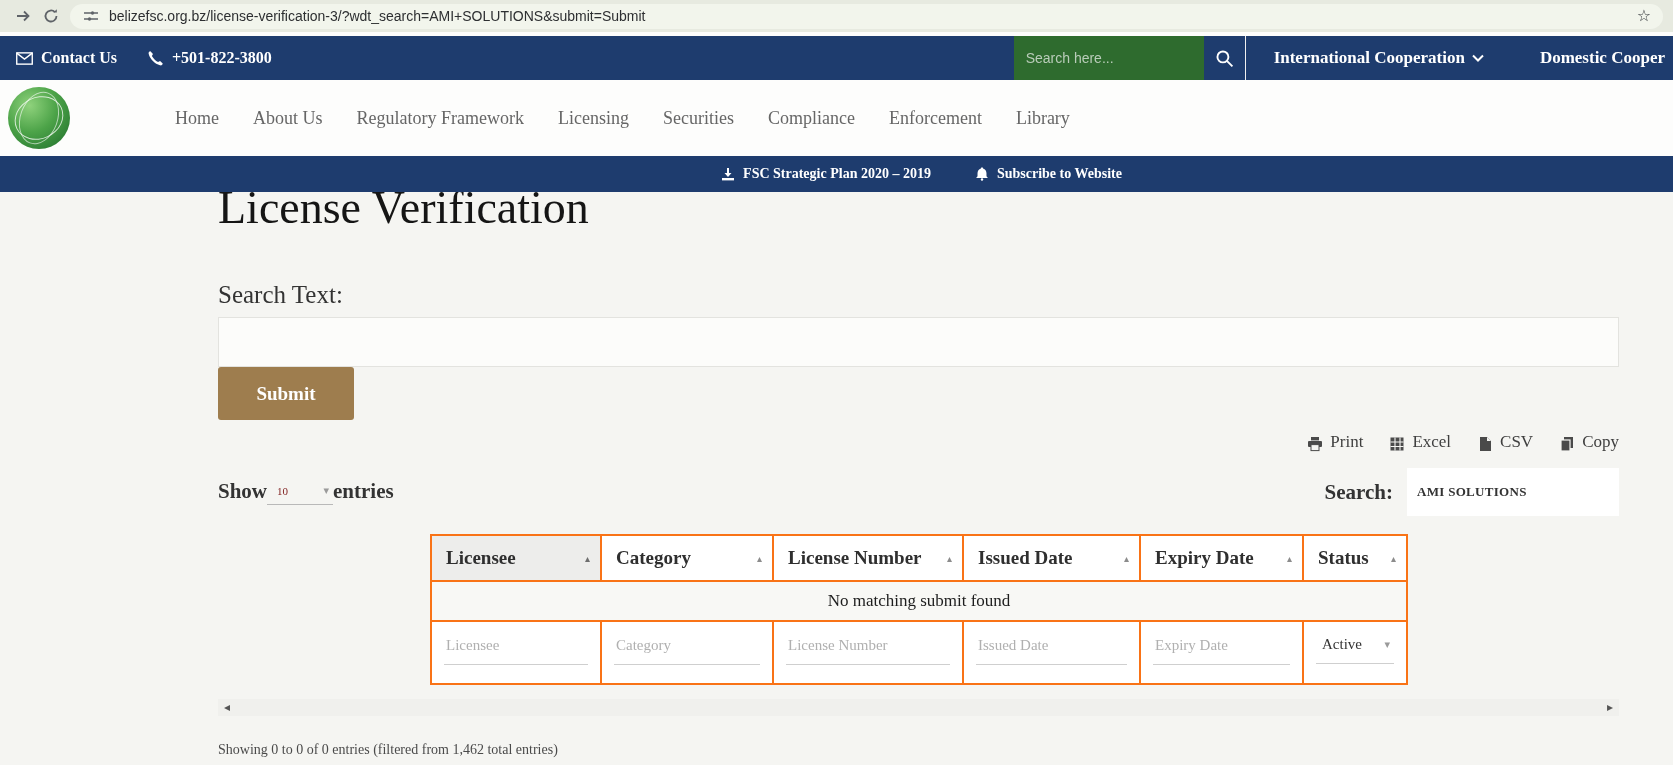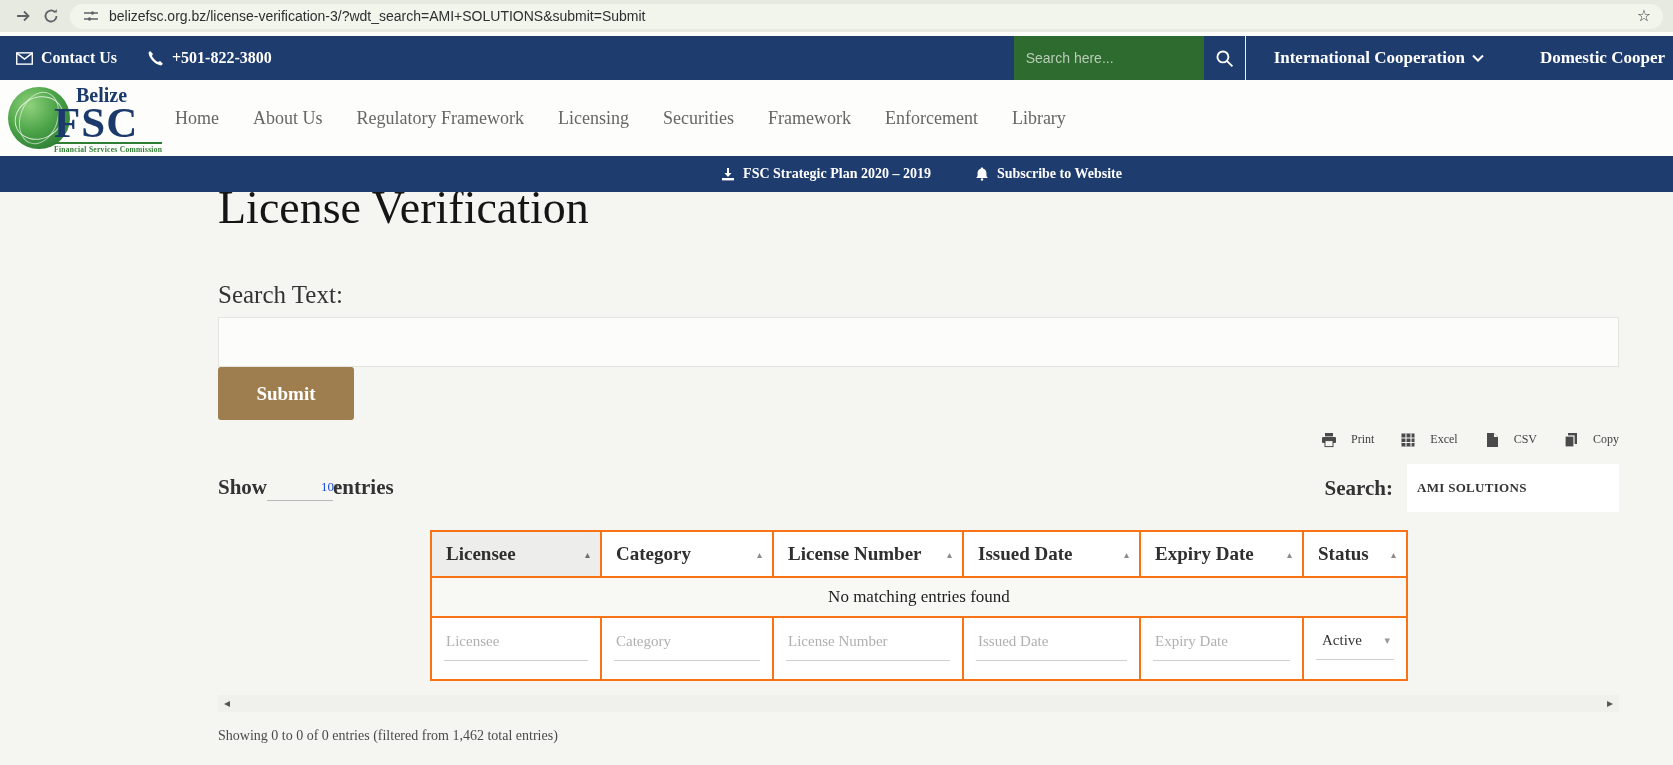--- a/index.html
+++ b/index.html
@@ -48,27 +48,27 @@
   .sb-item { display:flex; align-items:center; gap:8px; font-size:14px; font-weight:bold; cursor:pointer; }
   .sb-item svg { width:14px; height:14px; }
 
   
   .main { position:relative; z-index:1; padding:0 54px 0 218px; }
   .page-title { font-size:46px; color:#151515; font-weight:normal; line-height:1.2; margin-top:-12px; }
   .search-label { font-size:25px; color:#333; margin-top:46px; }
   .search-input { display:block; width:100%; height:50px; margin-top:8px; background:#fcfcfa; border:1px solid #e3e3df; outline:none; font-size:16px; font-family:inherit; padding:0 12px; color:#222; }
   .submit-btn { width:136px; height:53px; background:#9e7d4e; color:#fff; border:none; border-radius:3px; font-family:inherit; font-weight:bold; font-size:19px; cursor:pointer; }
   .export-row { margin-top:12px; display:flex; justify-content:flex-end; align-items:center; gap:26px; color:#3f3f3f; }
-  .export-btn { display:flex; align-items:flex-start; gap:14px; font-size:12px; cursor:pointer; }
+  .export-btn { display:flex; align-items:flex-end; gap:7px; font-size:17px; cursor:pointer; }
   .export-btn svg { width:16px; height:16px; color:#4a4a4a; }
   .controls-row { margin-top:16px; display:flex; justify-content:space-between; align-items:center; }
   .show-group { display:flex; align-items:flex-start; }
   .ctl-label { font-size:21px; font-weight:bold; color:#333; }
   .len-select { width:66px; height:26px; border-bottom:1px solid #b9b9b9; display:flex; align-items:center; justify-content:space-between; padding:0 4px 2px 10px; cursor:pointer; }
-  .len-value { font-size:13px; color:#1d4ed8;margin-left:44px; }
+  .len-value { font-size:11px; color:#7f1d1d; }
   .tri { font-family:"DejaVu Sans",sans-serif; font-size:11px; color:#9a9a9a; line-height:1; }
   .search-group { display:flex; align-items:center; gap:14px; }
   .table-search { width:212px; height:48px; background:#fff; border:none; outline:none; font-family:inherit; font-weight:bold; font-size:13px; color:#333; padding:0 10px; letter-spacing:.3px; }
 
   
   .table-wrap { margin-top:18px; margin-left:212px; width:976px; }
   table { border-collapse:collapse; width:976px; table-layout:fixed; }
   th, td { border:2px solid #f97316; }
   th { background:#fff; height:46px; padding:0 10px 0 14px; text-align:left; cursor:pointer; }
   th.sorted { background:#ededeb; }
@@ -81,21 +81,21 @@
   .filter-input { width:100%; border:none; border-bottom:1px solid #cfcfcf; outline:none; background:transparent; font-family:inherit; font-size:15px; color:#333; padding:4px 2px 10px; }
   .filter-input::placeholder { color:#b0b0b0; }
   .status-select { display:flex; align-items:center; justify-content:space-between; border-bottom:1px solid #cfcfcf; padding:2px 4px 10px 6px; cursor:pointer; }
   .status-value { font-size:15px; color:#333; }
 
   
   .hscroll { margin-top:14px; height:17px; background:#f0f0ed; position:relative; }
   .hscroll .arr { position:absolute; top:1px; font-family:"DejaVu Sans",sans-serif; font-size:12px; color:#555; cursor:pointer; }
   .arr-left { left:6px; }
   .arr-right { right:6px; }
-  .summary { margin-top:16px; font-size:14px; color:#4a4a4a; }
+  .summary { margin-top:26px; font-size:14px; color:#4a4a4a; }
 </style>
 </head>
 <body>
 
 <div class="chrome">
   <span class="chrome-icon">
     <svg viewBox="0 0 16 16" fill="none" stroke="currentColor" stroke-width="1.8">
         <path d="M2 8 h11 M9 3.5 L13.5 8 L9 12.5"></path>
       </svg>
   </span>
@@ -151,33 +151,28 @@
       </svg>
   </div>
   <div class="tb-menu clipped">
     <span>Domestic Cooper</span>
   </div>
 </div>
 
 <div class="siteheader">
   <div class="logo">
     <div class="globe"></div>
-    <div class="logo-text">
-      <div class="logo-belize">Belize</div>
-      <div class="logo-fsc">FSC</div>
-      <div class="logo-sub">Financial Services Commission</div>
-    </div>
   </div>
   <nav class="mainnav">
     <a>Home</a>
     <a>About Us</a>
     <a>Regulatory Framework</a>
     <a>Licensing</a>
     <a>Securities</a>
-    <a>Framework</a>
+    <a>Compliance</a>
     <a>Enforcement</a>
     <a>Library</a>
   </nav>
 </div>
 
 <div class="subbar">
   <span class="sb-item">
     <svg viewBox="0 0 14 14" fill="currentColor">
         <path d="M6 1 h2 v5 h2.5 L7 10 L3.5 6 H6 Z"></path>
         <rect x="1" y="11" width="12" height="2.4"></rect>
@@ -292,21 +287,21 @@
           <th>
               <span class="th-inner">
                 <span class="th-label">Status</span>
                 <span class="sort-arrow">▴</span>
               </span>
             </th>
         </tr>
       </thead>
       <tbody>
         <tr class="empty-row">
-          <td colspan="6">No matching entries found</td>
+          <td colspan="6">No matching submit found</td>
         </tr>
         <tr class="filter-row">
           <td><input class="filter-input" placeholder="Licensee" style=""></td>
           <td><input class="filter-input" placeholder="Category" style=""></td>
           <td><input class="filter-input" placeholder="License Number" style=""></td>
           <td><input class="filter-input" placeholder="Issued Date" style=""></td>
           <td><input class="filter-input" placeholder="Expiry Date" style=""></td>
           <td>
             <div class="status-select">
               <span class="status-value">Active</span>

